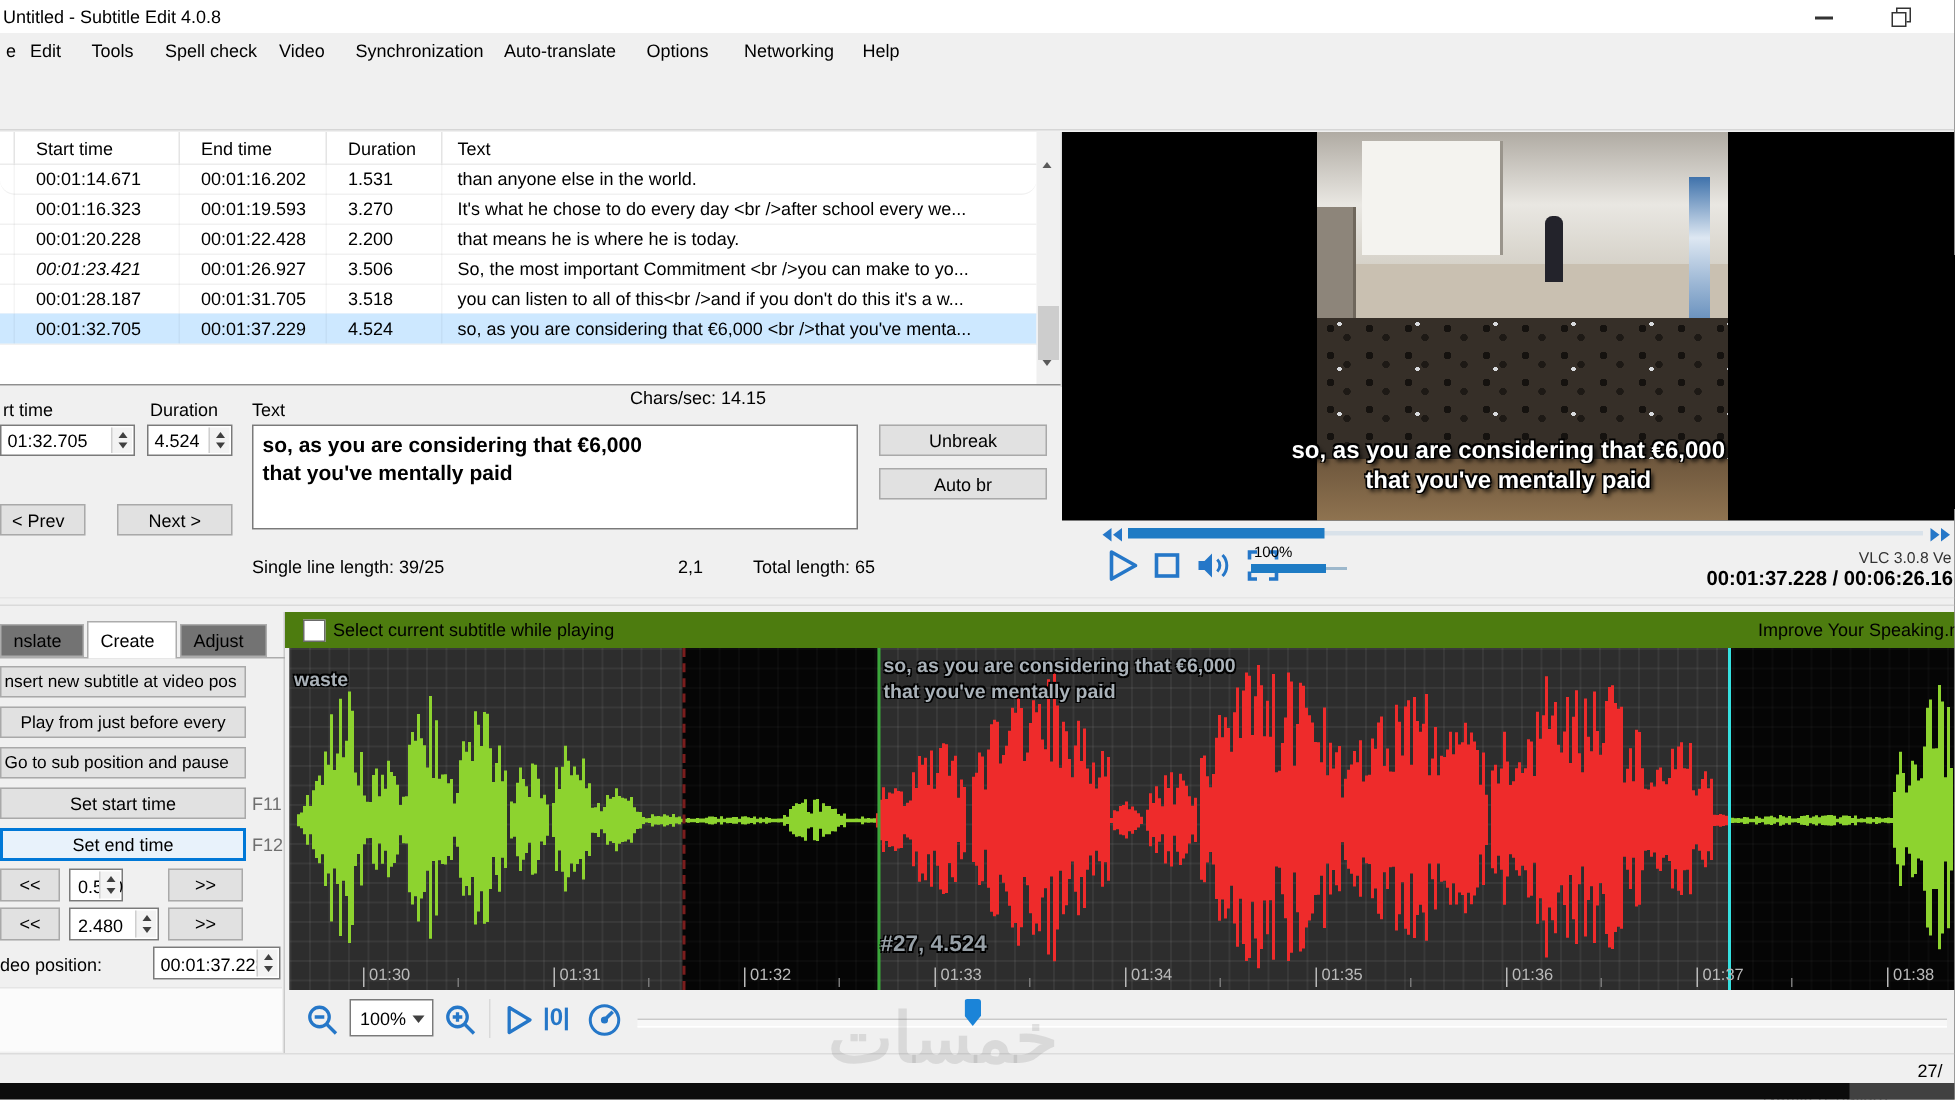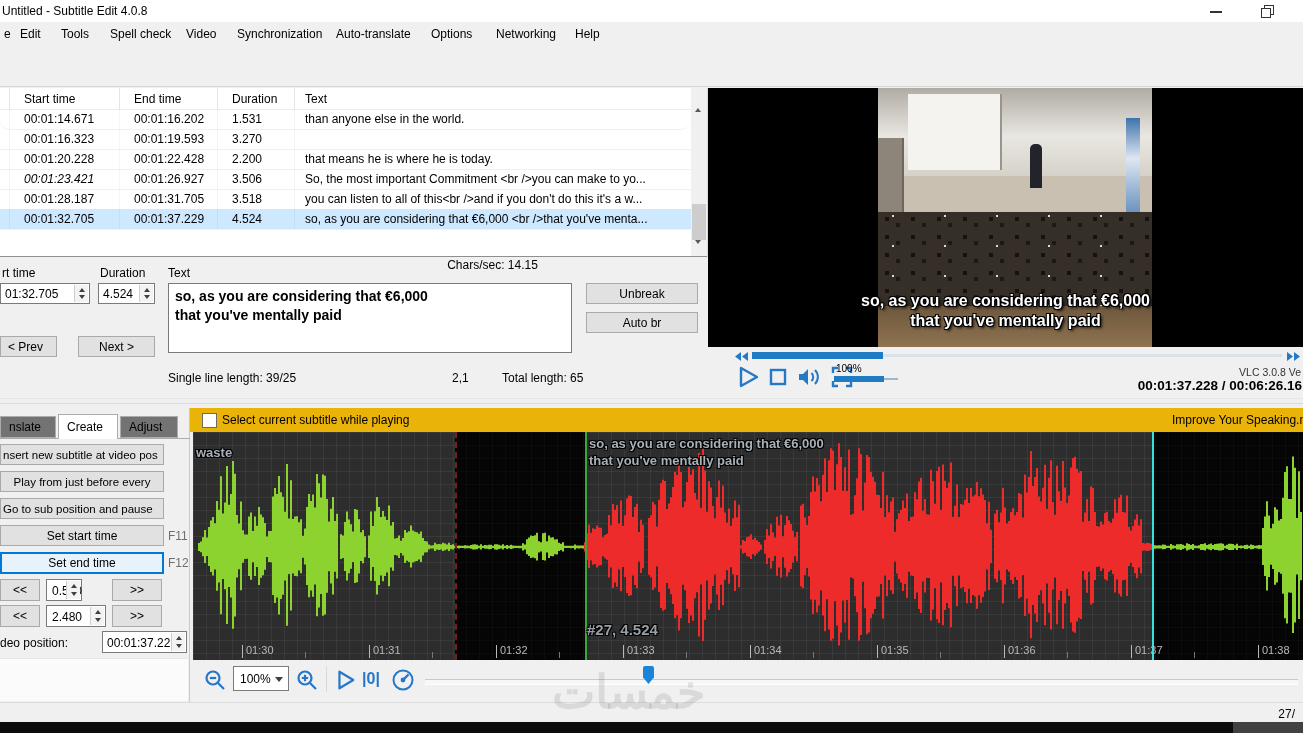--- a/index.html
+++ b/index.html
@@ -160,20 +160,21 @@
       <div class="lcell" style="width:110px;">00:01:14.671</div>
       <div class="lcell" style="width:98px;">00:01:16.202</div>
       <div class="lcell" style="width:77px;">1.531</div>
       <div class="lcell" style="flex:1;border-right:none;padding-left:10px;">than anyone else in the world.</div>
     </div>
     <div class="lrow" style="top:41px;">
       <div class="lcell" style="width:10px;padding-left:0;"></div>
       <div class="lcell" style="width:110px;">00:01:16.323</div>
       <div class="lcell" style="width:98px;">00:01:19.593</div>
       <div class="lcell" style="width:77px;">3.270</div>
+      <div class="lcell" style="flex:1;border-right:none;padding-left:10px;">It's what he chose to do every day &lt;br /&gt;after school every we...</div>
     </div>
     <div class="lrow" style="top:61px;">
       <div class="lcell" style="width:10px;padding-left:0;"></div>
       <div class="lcell" style="width:110px;">00:01:20.228</div>
       <div class="lcell" style="width:98px;">00:01:22.428</div>
       <div class="lcell" style="width:77px;">2.200</div>
       <div class="lcell" style="flex:1;border-right:none;padding-left:10px;">that means he is where he is today.</div>
     </div>
     <div class="lrow" style="top:81px;">
       <div class="lcell" style="width:10px;padding-left:0;"></div>
@@ -203,21 +204,21 @@
       <div class="abs" style="left:4px;top:156px;"><span class="tri-down" style="border-top-color:#5a5a5a;"></span></div>
     </div>
     <div class="abs" style="left:0;top:168px;width:708px;height:1px;background:#8f8f8f;"></div>
   </div>
   <div class="abs vsep" style="left:707px;top:88px;height:310px;"></div>
 
   <div class="abs" style="left:0;top:258px;width:708px;height:140px;background:#f0f0f0;">
     <span class="abs" style="left:2px;top:8px;">rt time</span>
     <span class="abs" style="left:100px;top:8px;">Duration</span>
     <span class="abs" style="left:168px;top:8px;">Text</span>
-    <span class="abs" style="left:420px;top:0;width:145px;text-align:center;">Chars/sec: 14.15</span>
+    <span class="abs" style="left:420px;top:0;width:145px;text-align:left;">Chars/sec: 14.15</span>
 
     <div class="abs field" style="left:0;top:25px;width:90px;height:21px;">
       <span class="abs" style="left:4px;top:3px;">01:32.705</span>
       <span class="spin">
           <span class="tri-up"></span>
           <span class="tri-down"></span>
         </span>
     </div>
     <div class="abs field" style="left:98px;top:25px;width:57px;height:21px;">
       <span class="abs" style="left:4px;top:3px;">4.524</span>
@@ -360,21 +361,21 @@
     <div class="abs field" style="left:102px;top:223px;width:85px;height:22px;">
       <span class="abs" style="left:4px;top:4px;">00:01:37.228</span>
       <span class="spin">
           <span class="tri-up"></span>
           <span class="tri-down"></span>
         </span>
     </div>
     <div class="abs" style="left:0;top:250px;width:188px;height:42px;background:#fbfbfb;border-top:1px solid #e5e5e5;"></div>
   </div>
 
-  <div class="abs" style="left:190px;top:408px;width:1113px;height:24px;background:#eab308;">
+  <div class="abs" style="left:190px;top:408px;width:1113px;height:24px;background:#4d7c0f;">
     <span class="abs" style="left:12px;top:5px;width:13px;height:13px;background:#fff;border:1px solid #6b6b6b;"></span>
     <span class="abs" style="left:32px;top:5px;">Select current subtitle while playing</span>
     <span class="abs" style="left:982px;top:5px;white-space:nowrap;">Improve Your Speaking.m</span>
   </div>
 
   <div class="abs" style="left:193px;top:432px;width:1110px;height:228px;background-color:#050505;overflow:hidden;
        background-image:linear-gradient(rgba(255,255,255,.022) 1px,transparent 1px),linear-gradient(90deg,rgba(255,255,255,.022) 1px,transparent 1px);background-size:13px 13px;">
     <div class="wf-text" style="left:3px;top:13px;">waste</div>
     <div class="wf-text" style="left:396px;top:4px;">so, as you are considering that €6,000</div>
     <div class="wf-text" style="left:396px;top:21px;">that you've mentally paid</div>

